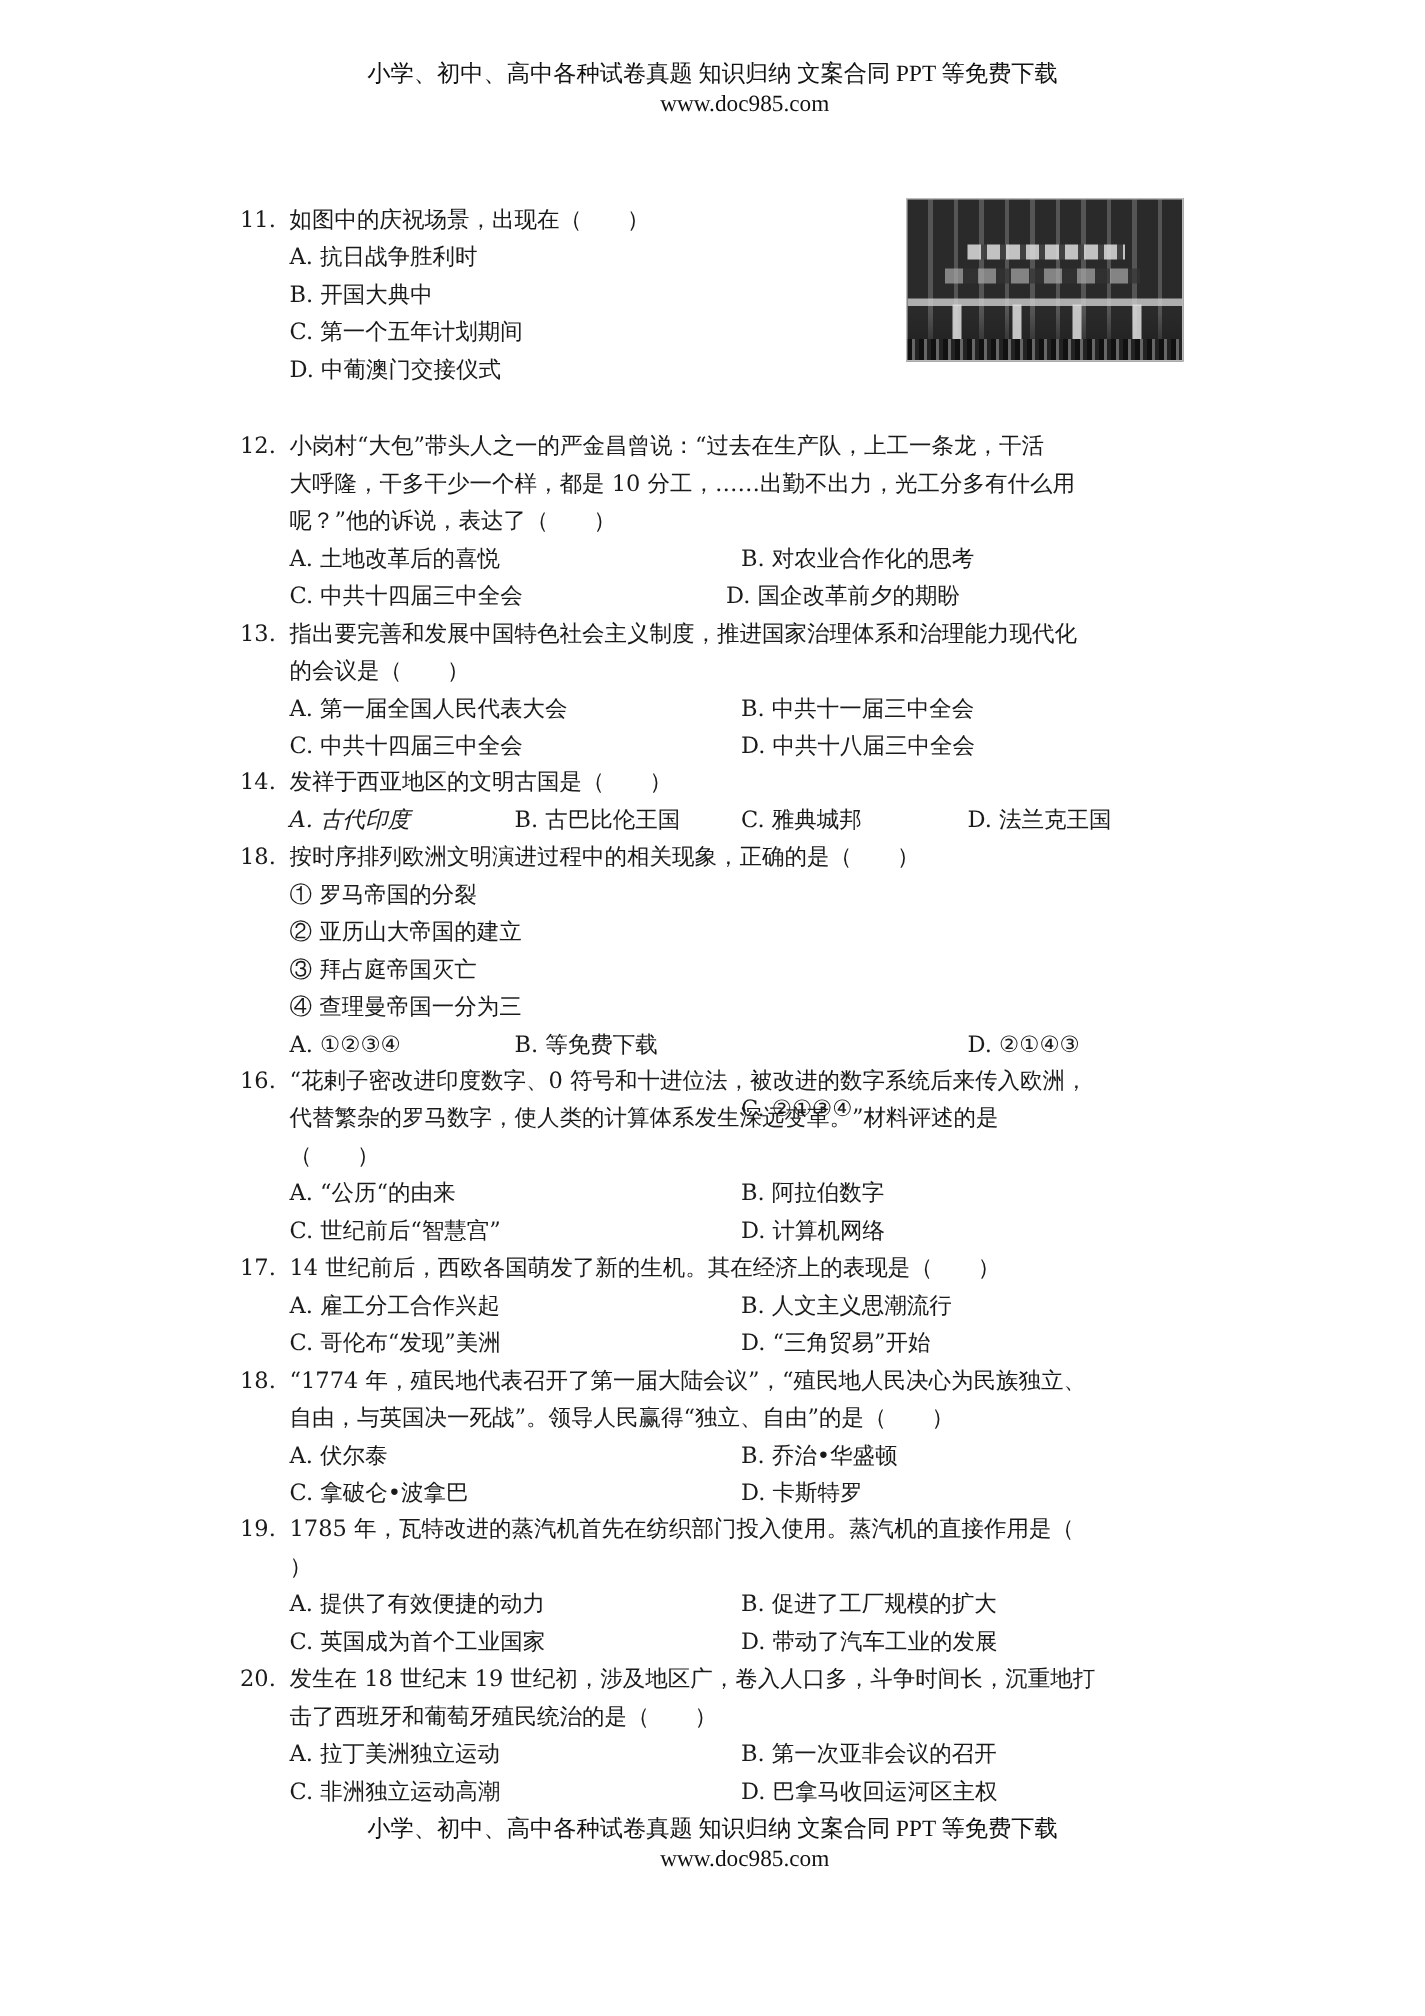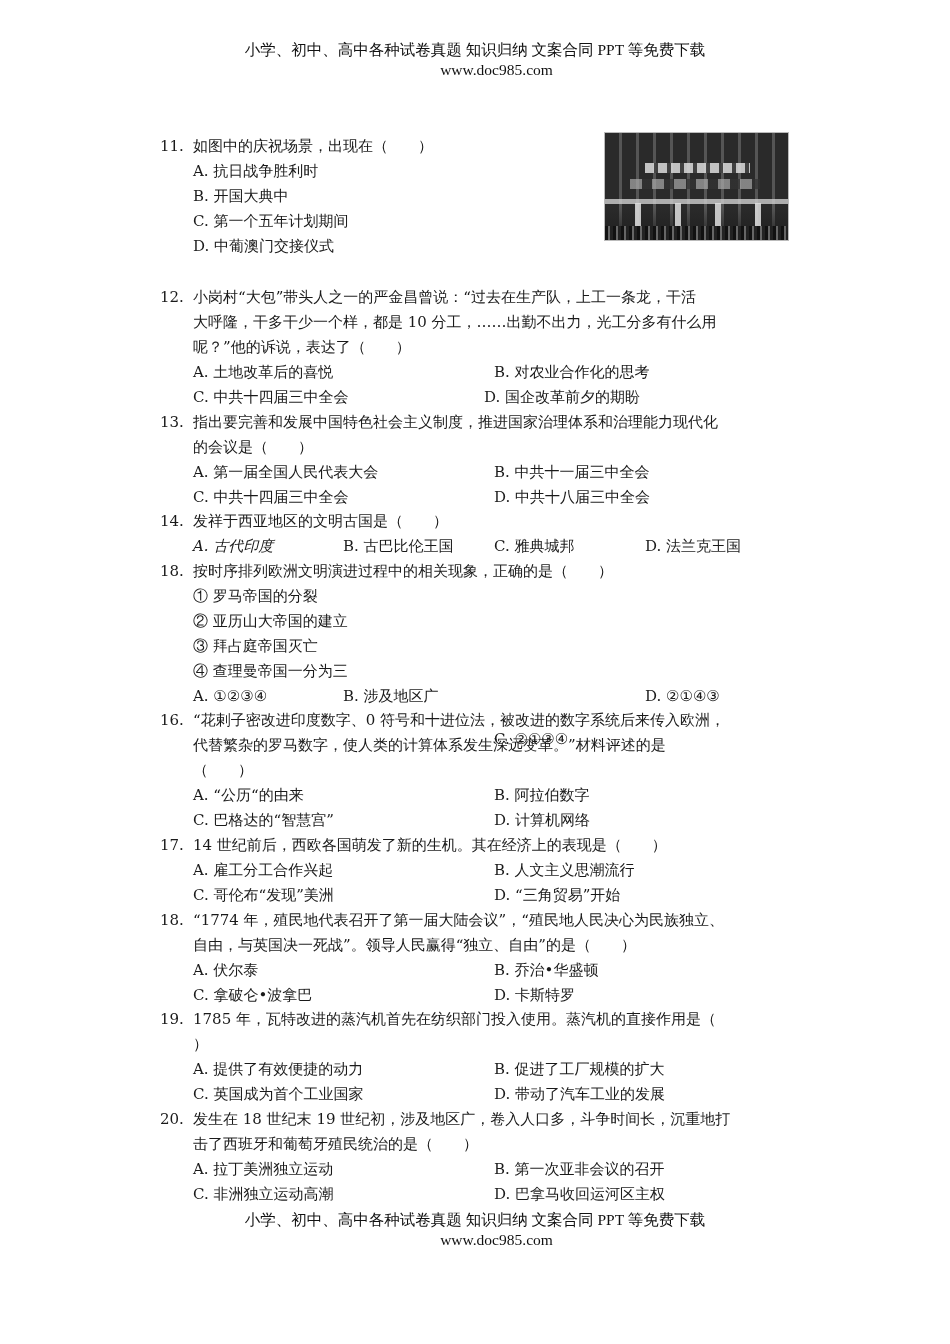--- a/index.html
+++ b/index.html
@@ -153,21 +153,21 @@
         <span class="qtext">② 亚历山大帝国的建立</span>
       </div>
     <div class="line" style="top:636px;">
         <span class="qtext">③ 拜占庭帝国灭亡</span>
       </div>
     <div class="line" style="top:661px;">
         <span class="qtext">④ 查理曼帝国一分为三</span>
       </div>
     <div class="line" style="top:686px;">
       <span class="opt" style="left:193px;">A.  ①②③④</span>
-      <span class="opt" style="left:343px;">B.  涉及地区广</span>
+      <span class="opt" style="left:343px;">B.  等免费下载</span>
       <span class="opt" style="left:494px;margin-top:43px;">C.  ②①③④</span>
       <span class="opt" style="left:645px;">D.  ②①④③</span>
     </div>
   </div>
 
   <div>
     <div class="line" style="top:710px;">
       <span class="qnum">16.</span>
       <span class="qtext">“花剌子密改进印度数字、0 符号和十进位法，被改进的数字系统后来传入欧洲，</span>
     </div>
@@ -175,21 +175,21 @@
         <span class="qtext">代替繁杂的罗马数字，使人类的计算体系发生深远变革。”材料评述的是</span>
       </div>
     <div class="line" style="top:760px;">
         <span class="qtext">（　　）</span>
       </div>
     <div class="line" style="top:785px;">
       <span class="opt" style="left:193px;">A.  “公历“的由来</span>
       <span class="opt" style="left:494px;">B.  阿拉伯数字</span>
     </div>
     <div class="line" style="top:810px;">
-      <span class="opt" style="left:193px;">C.  巴格达的“智慧宫”</span>
+      <span class="opt" style="left:193px;">C.  世纪前后“智慧宫”</span>
       <span class="opt" style="left:494px;">D.  计算机网络</span>
     </div>
   </div>
 
   <div>
     <div class="line" style="top:835px;">
       <span class="qnum">17.</span>
       <span class="qtext">14 世纪前后，西欧各国萌发了新的生机。其在经济上的表现是（　　）</span>
     </div>
     <div class="line" style="top:860px;">

